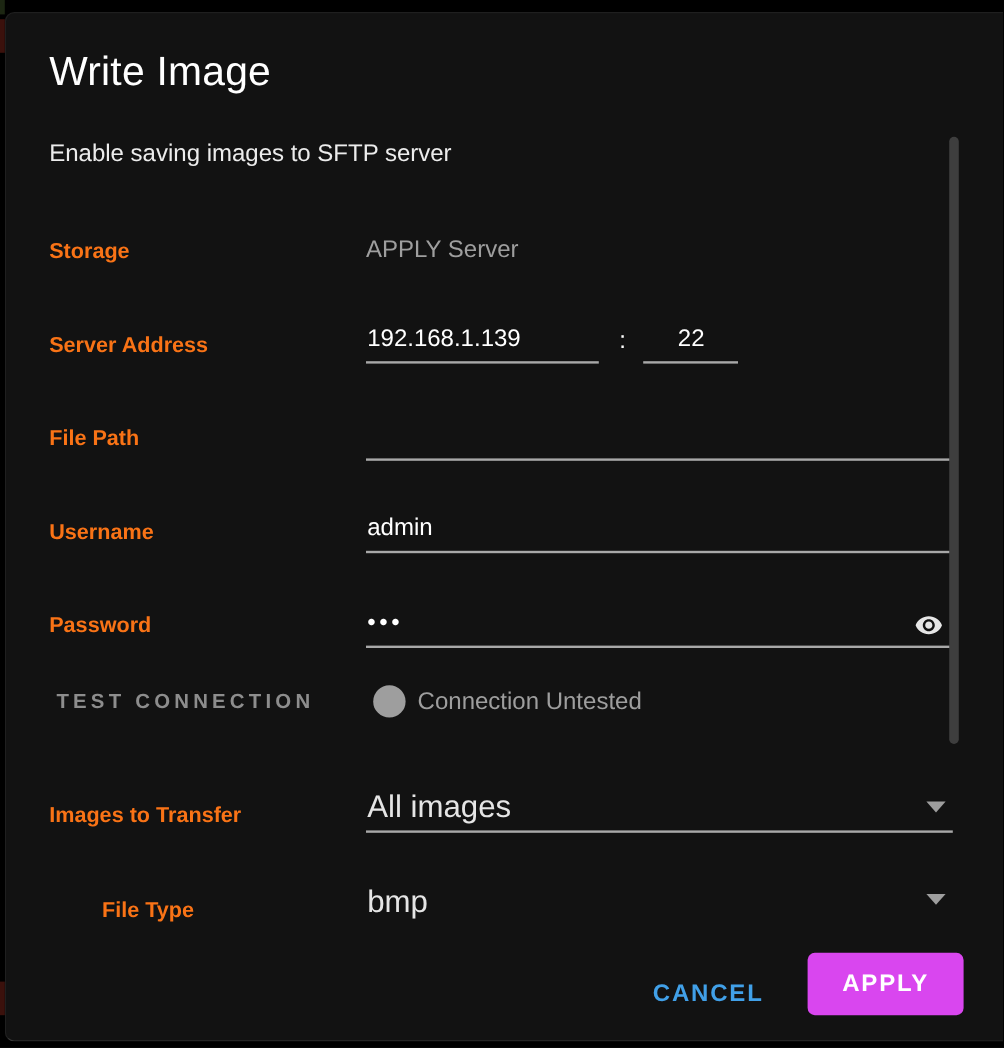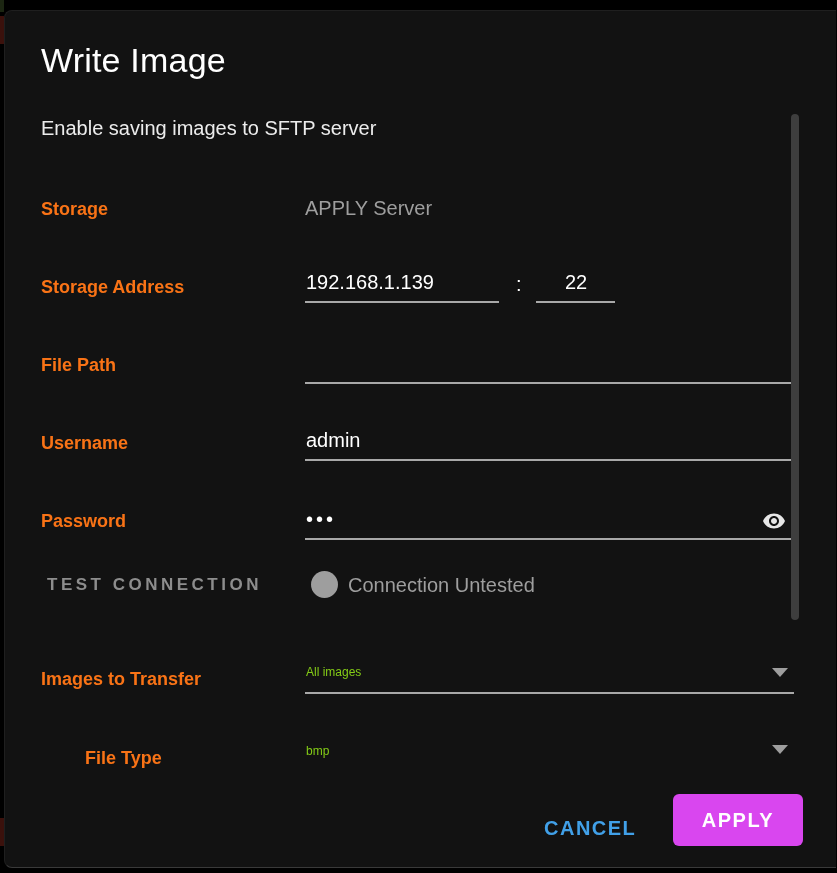--- a/index.html
+++ b/index.html
@@ -71,21 +71,21 @@
     position:absolute;left:306px;top:560px;width:27px;height:27px;
     border-radius:50%;background:#9e9e9e;
   }
   .status-text{
     position:absolute;left:343px;top:563px;
     font-size:20px;color:#9e9e9e;white-space:nowrap;
   }
 
   .select{
     position:absolute;left:300px;width:489px;cursor:pointer;
-    font-size:12px;line-height:24px;color:#84cc16;
+    font-size:26px;line-height:24px;color:#e5e5e5;
   }
   .sel-images{top:649px;padding-bottom:8px;border-bottom:2px solid #a8a8a8;}
   .sel-filetype{top:728px;}
   .select .sel-text{padding-left:1px;white-space:nowrap;}
   .arrow{
     position:absolute;right:6px;width:0;height:0;
     border-left:8px solid transparent;border-right:8px solid transparent;
     border-top:9px solid #9e9e9e;
   }
   .sel-images .arrow{top:8px;}
@@ -117,21 +117,21 @@
 <div class="artifact a-red-bottom"></div>
 
 <div class="dialog">
 
   <h1 class="title">Write Image</h1>
   <div class="subtitle">Enable saving images to SFTP server</div>
 
   <span class="lbl lbl-storage">Storage</span>
   <div class="val-gray">APPLY Server</div>
 
-  <span class="lbl lbl-server">Storage Address</span>
+  <span class="lbl lbl-server">Server Address</span>
   <input class="inp inp-ip" value="192.168.1.139" style="">
   <span class="colon">:</span>
   <input class="inp inp-port" value="22" style="">
 
   <span class="lbl lbl-filepath">File Path</span>
   <input class="inp inp-filepath" value="" style="">
 
   <span class="lbl lbl-username">Username</span>
   <input class="inp inp-username" value="admin" style="">
 

